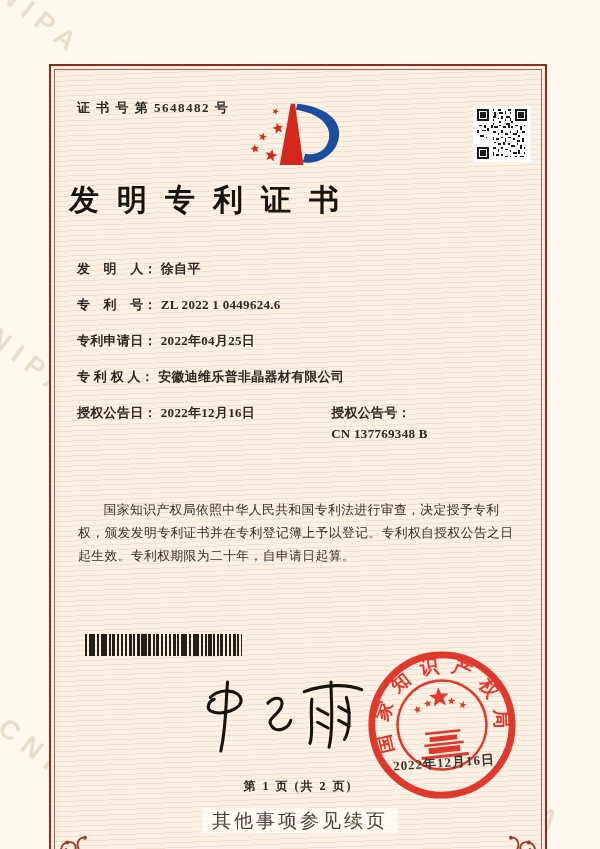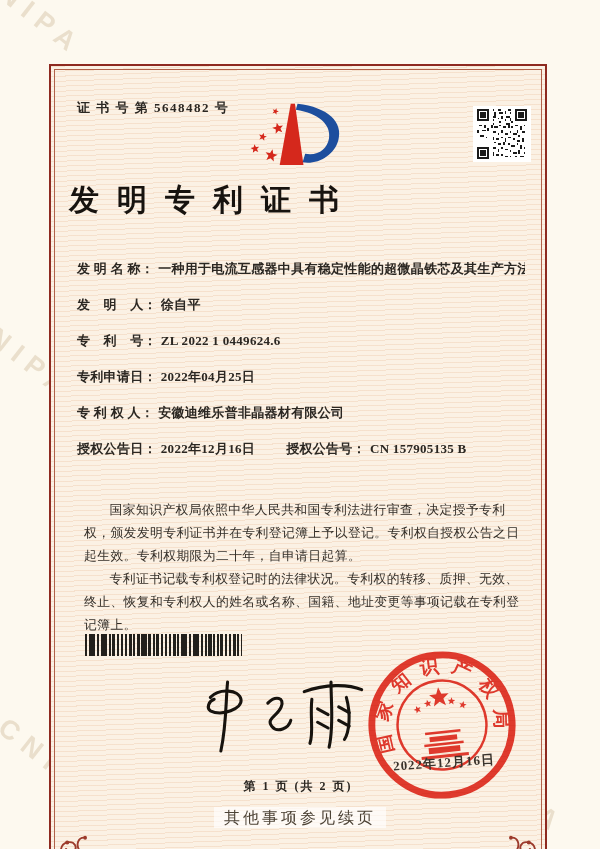--- a/index.html
+++ b/index.html
@@ -43,23 +43,23 @@
   .title{
     position:absolute;left:0;right:0;top:114px;
     font-size:30px;font-weight:700;
     letter-spacing:18px;text-indent:18px;color:#17130f;
   }
   .fields{position:absolute;left:26px;right:20px;top:192px;}
   .row{display:flex;white-space:nowrap;font-size:13px;font-weight:700;
        line-height:21px;margin-bottom:15px;letter-spacing:.3px;}
   .row .lab{flex:0 0 auto;margin-right:4px;}
   .row .val{flex:0 1 auto;overflow:hidden;}
-  .row .second{margin-left:31px;display:flex;}
+  .row .second{margin-left:76px;display:flex;flex-direction:column;}
   .paras{
-    position:absolute;left:33px;right:22px;top:433px;
+    position:absolute;left:27px;right:22px;top:433px;
     font-size:12.8px;line-height:1.8;color:#332e28;letter-spacing:.4px;
   }
   .paras p{margin:0;text-indent:2em;}
   .barcode{
     position:absolute;left:34px;top:568px;width:157px;height:22px;
     background-image:
       repeating-linear-gradient(90deg,#23201c 0 2px,transparent 2px 4px),
       repeating-linear-gradient(90deg,#23201c 0 1px,transparent 1px 9px),
       repeating-linear-gradient(90deg,transparent 0 6px,#23201c 6px 8px,transparent 8px 13px);
   }
@@ -72,21 +72,21 @@
     font-size:13px;font-weight:700;color:#3a332c;letter-spacing:1px;
     transform:rotate(-4deg);
   }
   .pageno{position:absolute;left:0;right:0;top:712px;text-align:center;
           font-size:12px;font-weight:700;letter-spacing:2px;font-family:Liberation Serif, serif;}
   .corner{position:absolute;width:66px;height:58px;bottom:3px;}
   .corner.bl{left:3px;}
   .corner.br{right:3px;transform:scaleX(-1);}
   .cont-note{
     position:absolute;left:0;right:0;top:808px;text-align:center;
-    font-size:16px;color:#4d4336;letter-spacing:3px;font-weight:500;
+    font-size:19px;color:#4d4336;letter-spacing:3px;font-weight:500;
   }
   .cont-note span{background:rgba(255,255,255,.65);padding:2px 10px;}
 </style>
 </head>
 <body>
 
 <div class="page">
 
   <div class="wm" style="left:-34px;top:-4px">CNIPA</div>
   <div class="wm" style="left:250px;top:100px">CNIPA</div>
@@ -134,52 +134,47 @@
             <rect x="2" y="24" width="3" height="3"></rect>
           <path d="M9,0h1v1H9z M12,0h2v1h-2z M16,1h1v2h-1z M10,2h1v2h-1z M13,2h2v1h-2z M18,0h2v1h-2z M19,2h1v1h-1z M9,4h2v1H9z M14,4h1v2h-1z M17,4h2v1h-2z M12,5h1v1h-1z M19,5h1v2h-1z M9,6h1v1H9z M16,6h1v1h-1z M20,7h1v1h-1z M9,8h1v1H9z M13,7h1v1h-1z M17,8h2v1h-2z M1,9h2v1H1z M4,9h1v2h-1z M0,12h1v2H0z M3,12h2v1H3z M6,11h1v2h-1z M2,15h2v1H2z M5,16h1v1h-1z M8,9h1v2H8z M10,10h2v1h-2z M13,9h1v1h-1z M15,10h2v1h-2z M18,9h1v2h-1z M20,10h1v1h-1z M22,9h2v1h-2z M25,10h1v2h-1z M27,9h1v1h-1z M23,12h1v2h-1z M26,13h2v1h-2z M9,13h2v1H9z M12,14h1v1h-1z M14,12h1v2h-1z M16,14h2v1h-2z M19,13h1v1h-1z M21,14h2v1h-2z M24,15h1v1h-1z M9,16h1v2H9z M11,17h2v1h-2z M14,16h1v1h-1z M16,17h1v2h-1z M18,16h2v1h-2z M21,17h1v1h-1z M23,18h2v1h-2z M26,17h1v2h-1z M10,19h1v1h-1z M12,20h2v1h-2z M15,19h1v2h-1z M18,20h1v1h-1z M20,21h2v1h-2z M23,20h1v1h-1z M25,21h1v2h-1z M27,22h1v1h-1z M9,22h2v1H9z M12,23h1v2h-1z M14,22h1v1h-1z M16,23h2v1h-2z M19,24h1v1h-1z M21,25h2v1h-2z M24,24h1v2h-1z M27,25h1v1h-1z M9,25h1v2H9z M11,26h2v1h-2z M14,26h1v1h-1z M16,27h2v1h-2z M19,27h1v1h-1z M22,27h1v1h-1z M25,27h2v1h-2z"></path>
         </g>
       </svg>
     </div>
 
     <div class="title">发明专利证书</div>
 
     <div class="fields">
       <div class="row">
-        <span class="lab">发 明 名 称：</span>
-        <span class="val">一种用于电流互感器中具有稳定性能的超微晶铁芯及其生产方法</span>
-      </div>
-      <div class="row">
         <span class="lab">发　明　人：</span>
         <span class="val">徐自平</span>
       </div>
       <div class="row">
         <span class="lab">专　利　号：</span>
         <span class="val">ZL 2022 1 0449624.6</span>
       </div>
       <div class="row">
         <span class="lab">专利申请日：</span>
         <span class="val">2022年04月25日</span>
       </div>
       <div class="row">
         <span class="lab">专 利 权 人：</span>
         <span class="val">安徽迪维乐普非晶器材有限公司</span>
       </div>
       <div class="row">
         <span class="lab">授权公告日：</span>
         <span class="val">2022年12月16日</span>
         <span class="second">
           <span class="lab">授权公告号：</span>
-          <span class="val">CN 157905135 B</span>
+          <span class="val">CN 137769348 B</span>
         </span>
       </div>
     </div>
 
     <div class="paras">
       <p>国家知识产权局依照中华人民共和国专利法进行审查，决定授予专利权，颁发发明专利证书并在专利登记簿上予以登记。专利权自授权公告之日起生效。专利权期限为二十年，自申请日起算。</p>
-      <p>专利证书记载专利权登记时的法律状况。专利权的转移、质押、无效、终止、恢复和专利权人的姓名或名称、国籍、地址变更等事项记载在专利登记簿上。</p>
     </div>
 
     <div class="barcode"></div>
 
 
     <svg class="signature" viewBox="0 0 190 85" aria-hidden="true">
       <g fill="none" stroke="#17130e" stroke-width="3.2" stroke-linecap="round">
         <path d="M34,6 C32,26 33,50 27,78"></path>
         <path d="M16,22 C26,12 46,14 48,24 C50,34 28,42 16,36 C12,33 14,26 20,24"></path>
         <path d="M76,28 C84,20 94,22 90,32 C86,42 74,44 80,52 C86,60 98,54 100,46"></path>

